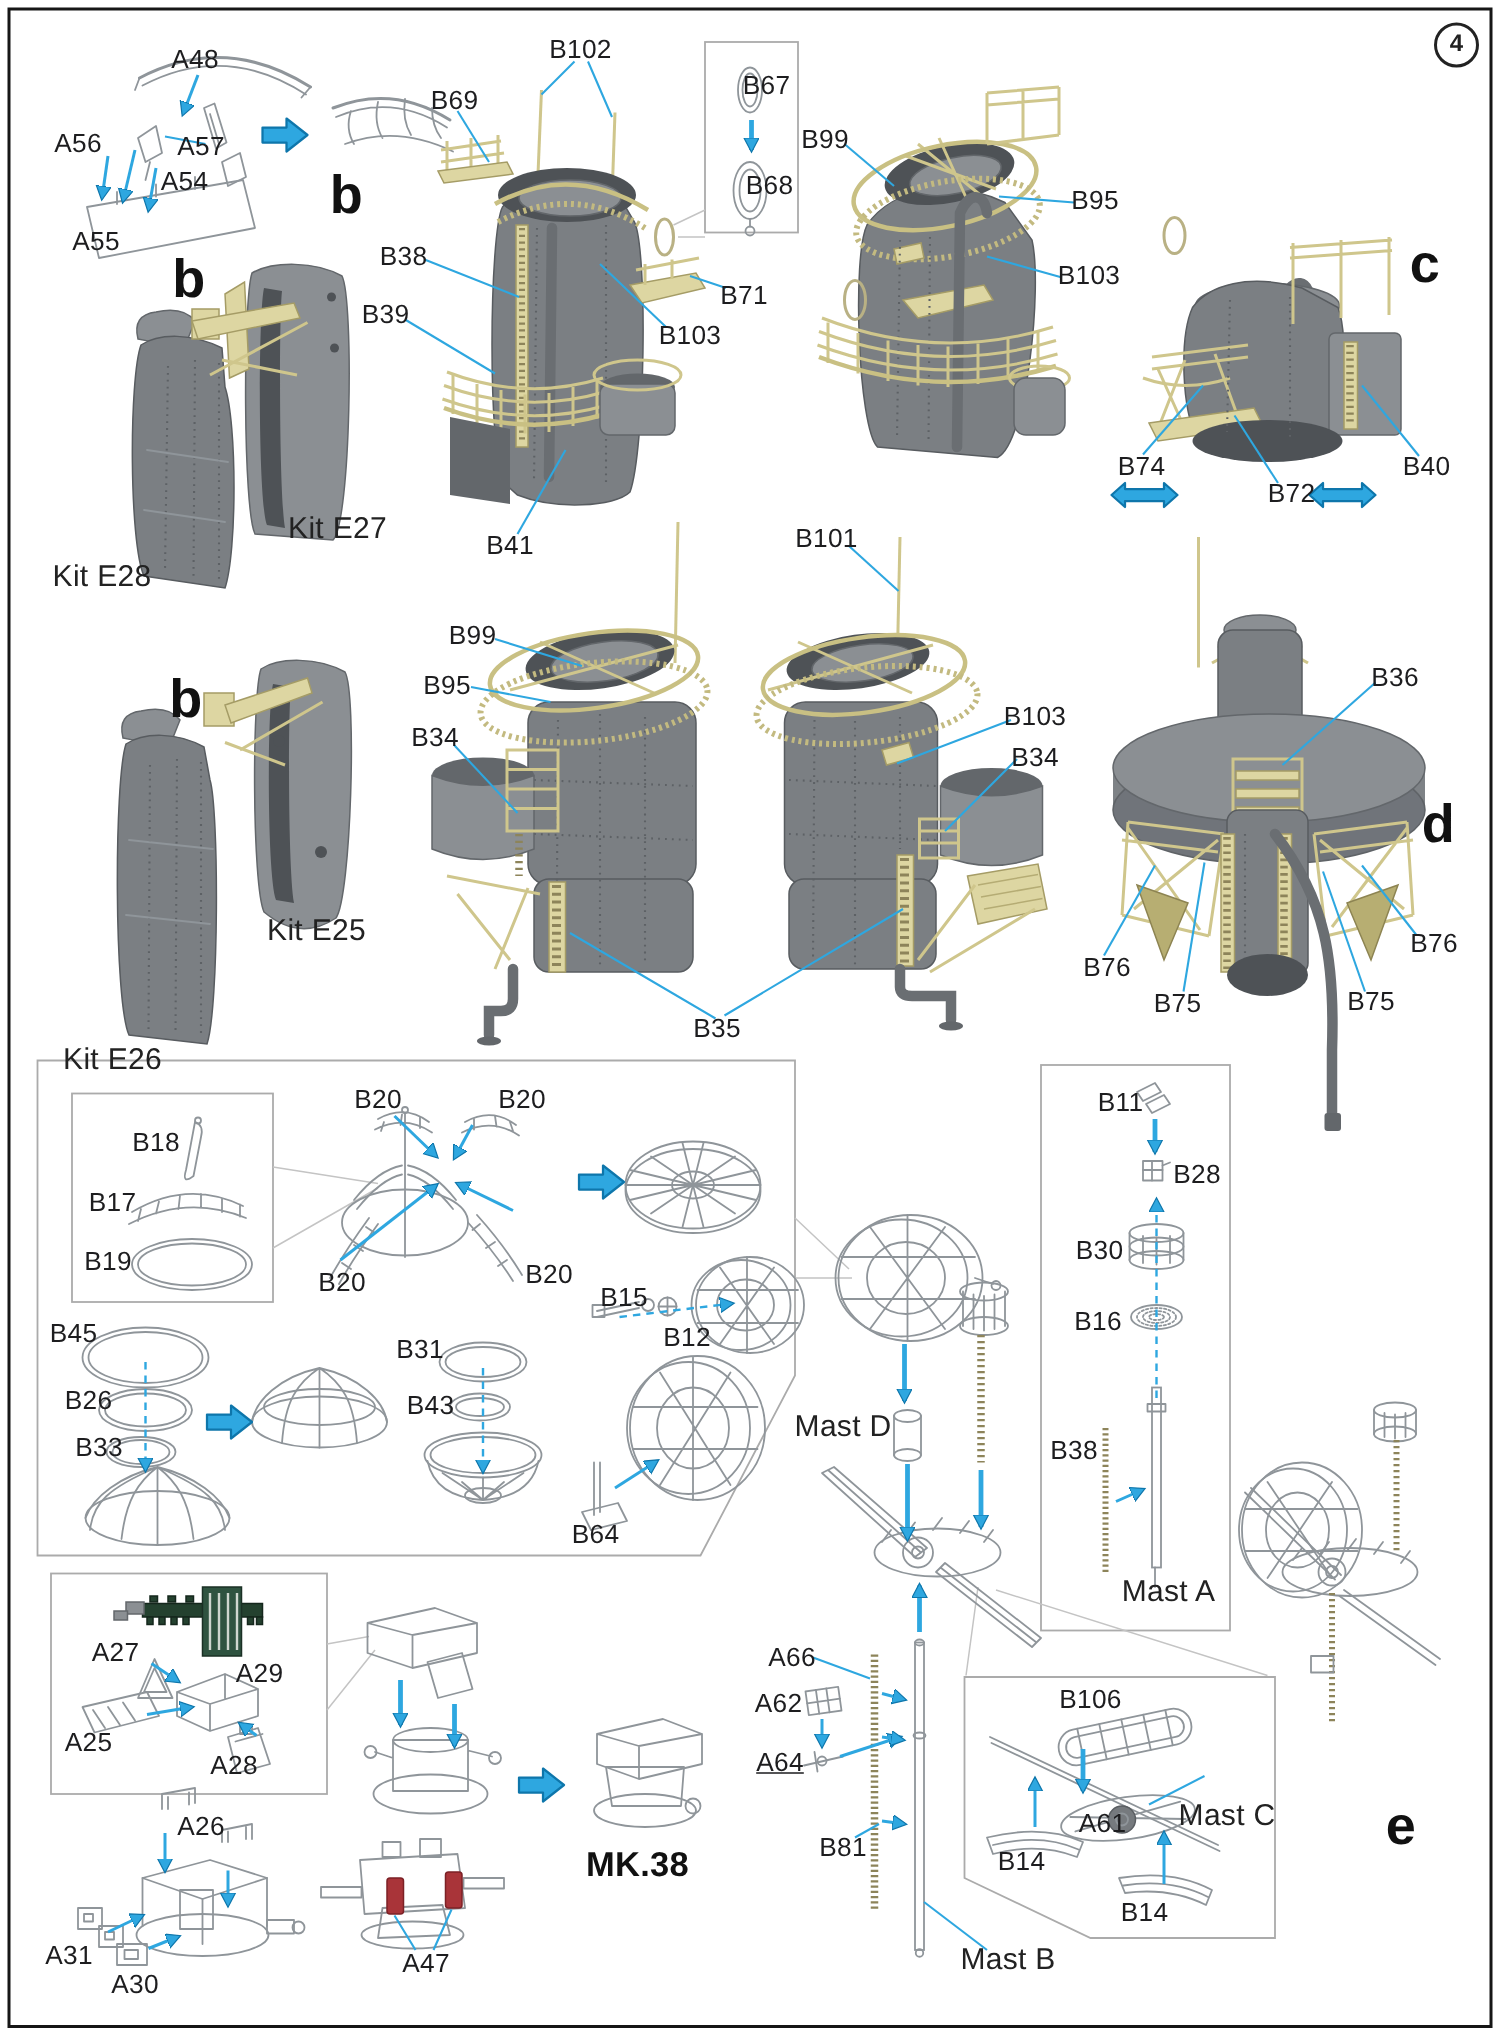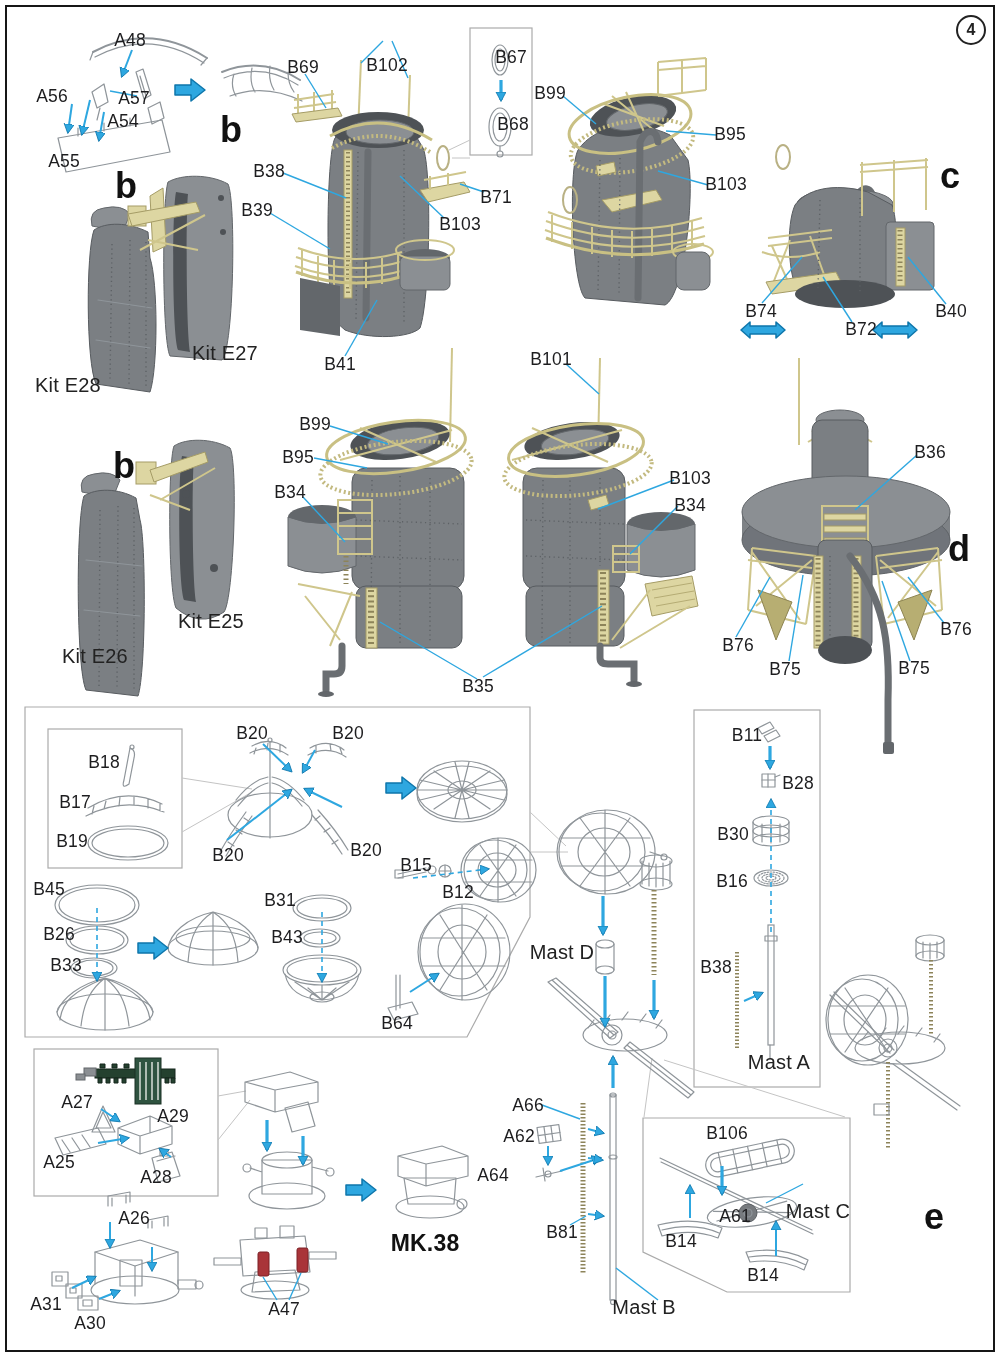--- a/index.html
+++ b/index.html
@@ -582,21 +582,21 @@
   </svg>
 
   <div id="callouts">
       <span class="lbl" style="left: 130px; top: 40px;">A48</span>
       <span class="lbl" style="left: 52px; top: 96px;">A56</span>
       <span class="lbl" style="left: 134px; top: 98px;">A57</span>
       <span class="lbl" style="left: 123px; top: 121px;">A54</span>
       <span class="lbl" style="left: 64px; top: 161px;">A55</span>
       <span class="lbl letter" style="left: 231px; top: 130px;">b</span>
       <span class="lbl" style="left: 303px; top: 67px;">B69</span>
-      <span class="lbl" style="left: 387px; top: 33px; margin-top: 32px;">B102</span>
+      <span class="lbl" style="left: 387px; top: 33px;">B102</span>
       <span class="lbl" style="left: 269px; top: 171px;">B38</span>
       <span class="lbl" style="left: 257px; top: 210px;">B39</span>
       <span class="lbl" style="left: 340px; top: 364px;">B41</span>
       <span class="lbl" style="left: 496px; top: 197px; text-align: right;">B71</span>
       <span class="lbl" style="left: 460px; top: 224px;">B103</span>
       <span class="lbl" style="left: 511px; top: 57px;">B67</span>
       <span class="lbl" style="left: 513px; top: 124px;">B68</span>
       <span class="lbl" style="left: 550px; top: 93px;">B99</span>
       <span class="lbl" style="left: 730px; top: 134px;">B95</span>
       <span class="lbl" style="left: 726px; top: 184px;">B103</span>
@@ -612,21 +612,21 @@
       <span class="lbl" style="left: 690px; top: 478px;">B103</span>
       <span class="lbl" style="left: 690px; top: 505px;">B34</span>
       <span class="lbl" style="left: 930px; top: 452px;">B36</span>
       <span class="lbl letter" style="left: 959px; top: 549px;">d</span>
       <span class="lbl" style="left: 738px; top: 645px;">B76</span>
       <span class="lbl" style="left: 785px; top: 669px;">B75</span>
       <span class="lbl" style="left: 914px; top: 668px;">B75</span>
       <span class="lbl" style="left: 956px; top: 629px;">B76</span>
       <span class="lbl letter" style="left: 124px; top: 466px;">b</span>
       <span class="lbl kit" style="left: 211px; top: 621px; text-align: center;">Kit E25</span>
-      <span class="lbl kit" style="left: 75px; top: 656px; margin-left: 20px;">Kit E26</span>
+      <span class="lbl kit" style="left: 75px; top: 707px;">Kit E26</span>
       <span class="lbl kit" style="left: 225px; top: 353px;">Kit E27</span>
       <span class="lbl kit" style="left: 68px; top: 385px;">Kit E28</span>
       <span class="lbl letter" style="left: 126px; top: 186px;">b</span>
       <span class="lbl" style="left: 104px; top: 762px;">B18</span>
       <span class="lbl" style="left: 75px; top: 802px;">B17</span>
       <span class="lbl" style="left: 72px; top: 841px;">B19</span>
       <span class="lbl" style="left: 252px; top: 733px;">B20</span>
       <span class="lbl" style="left: 348px; top: 733px;">B20</span>
       <span class="lbl" style="left: 228px; top: 855px;">B20</span>
       <span class="lbl" style="left: 366px; top: 850px;">B20</span>
@@ -649,23 +649,23 @@
       <span class="lbl mk" style="left: 425px; top: 1243px;">MK.38</span>
       <span class="lbl name" style="left: 562px; top: 952px;">Mast D</span>
       <span class="lbl" style="left: 716px; top: 967px;">B38</span>
       <span class="lbl name" style="left: 779px; top: 1062px;">Mast A</span>
       <span class="lbl" style="left: 747px; top: 735px;">B11</span>
       <span class="lbl" style="left: 798px; top: 783px;">B28</span>
       <span class="lbl" style="left: 733px; top: 834px;">B30</span>
       <span class="lbl" style="left: 732px; top: 881px;">B16</span>
       <span class="lbl" style="left: 528px; top: 1105px;">A66</span>
       <span class="lbl" style="left: 519px; top: 1136px;">A62</span>
-      <span class="lbl" style="left: 493px; top: 1175px;">A64</span>
+      <span class="lbl" style="left: 520px; top: 1175px; text-decoration: underline;">A64</span>
       <span class="lbl" style="left: 562px; top: 1232px;">B81</span>
-      <span class="lbl name" style="left: 644px; top: 1307px; text-align: right;">Mast B</span>
+      <span class="lbl name" style="left: 672px; top: 1307px; text-align: right;">Mast B</span>
       <span class="lbl" style="left: 727px; top: 1133px;">B106</span>
       <span class="lbl name" style="left: 818px; top: 1175px; margin-top: 36px;">Mast C</span>
       <span class="lbl" style="left: 735px; top: 1216px;">A61</span>
       <span class="lbl" style="left: 681px; top: 1241px;">B14</span>
       <span class="lbl" style="left: 763px; top: 1275px;">B14</span>
       <span class="lbl letter" style="left: 934px; top: 1217px;">e</span>
     </div>
 
   <div id="pagenum">4</div>
 </div>

